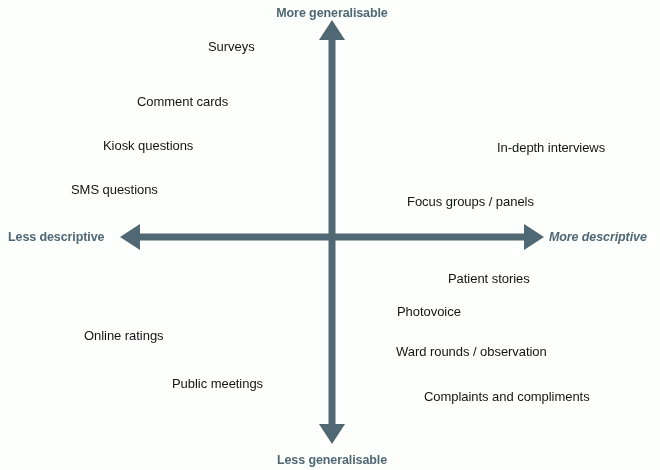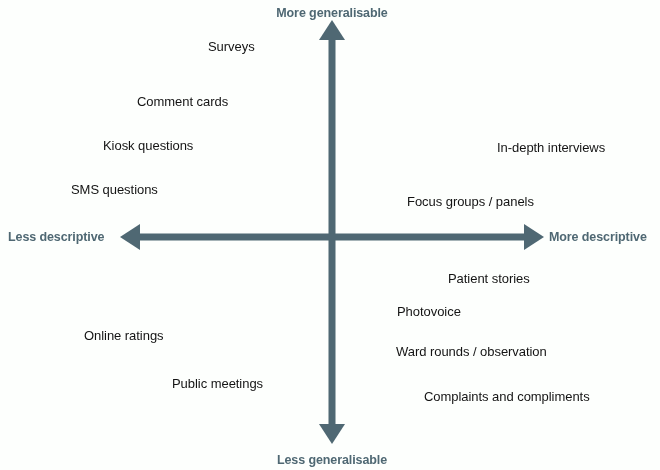--- a/index.html
+++ b/index.html
@@ -44,20 +44,21 @@
     top: 454px;
     transform: translateX(-50%);
   }
   .axis-label.left {
     left: 8px;
     top: 231px;
   }
   .axis-label.right {
     left: 549px;
     top: 231px;
+    font-style: italic;
   }
   .item {
     position: absolute;
     font-size: 13px;
     color: #141414;
     white-space: nowrap;
     line-height: 1;
     letter-spacing: -0.05px;
   }
 </style>

